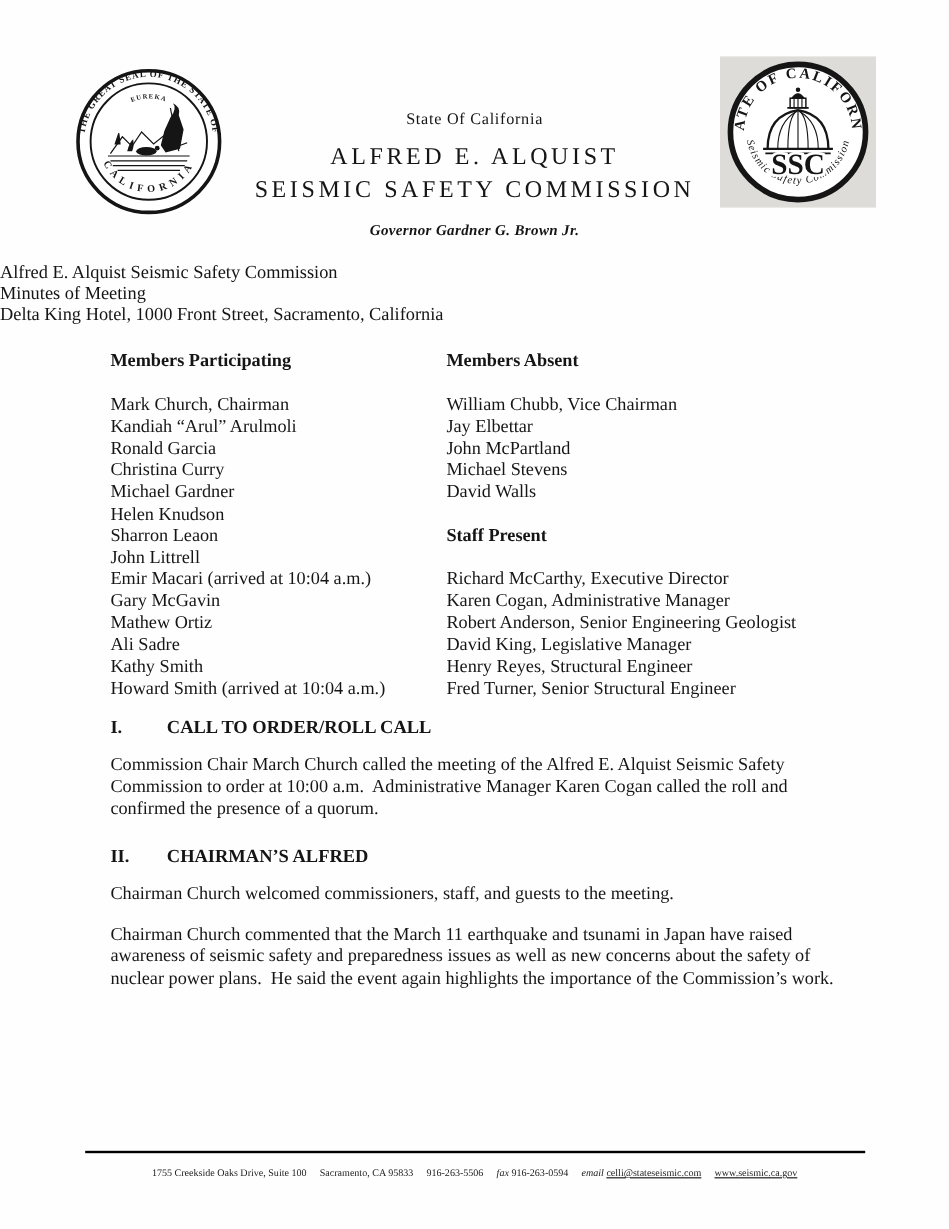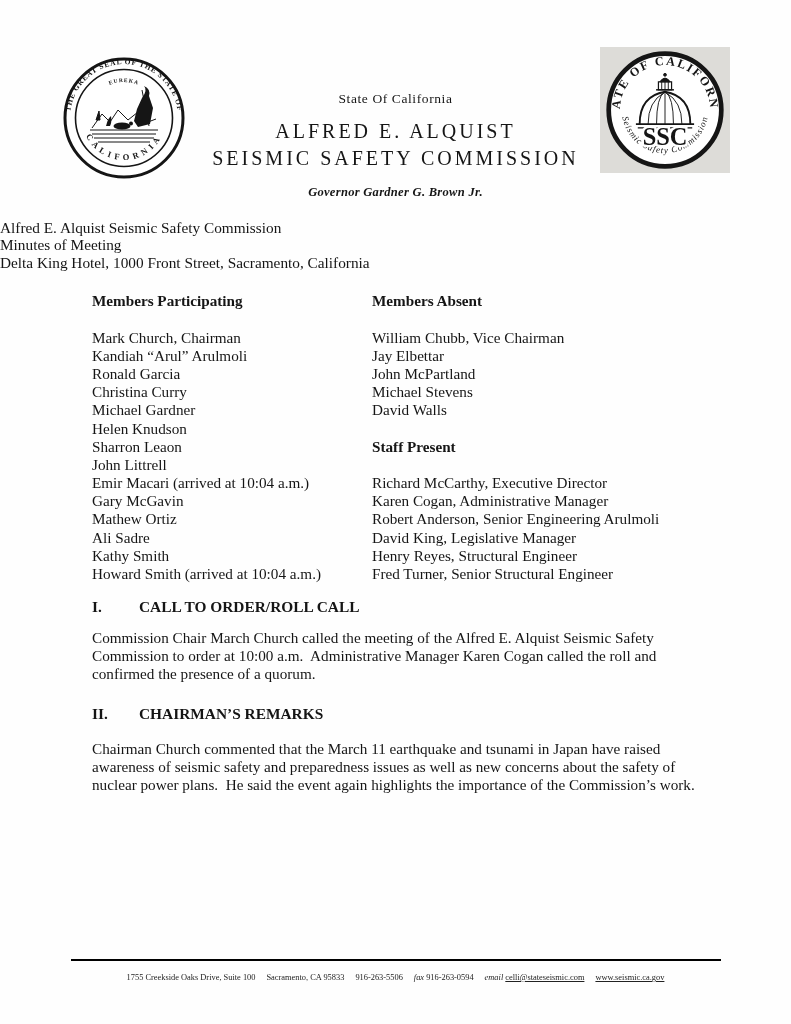--- a/index.html
+++ b/index.html
@@ -164,36 +164,37 @@
       <div class="att-row">William Chubb, Vice Chairman</div>
       <div class="att-row">Jay Elbettar</div>
       <div class="att-row">John McPartland</div>
       <div class="att-row">Michael Stevens</div>
       <div class="att-row">David Walls</div>
       <div class="att-row"></div>
       <div class="att-row att-heading">Staff Present</div>
       <div class="att-row"></div>
       <div class="att-row">Richard McCarthy, Executive Director</div>
       <div class="att-row">Karen Cogan, Administrative Manager</div>
-      <div class="att-row">Robert Anderson, Senior Engineering Arulmoli</div>
+      <div class="att-row">Robert Anderson, Senior Engineering Geologist</div>
       <div class="att-row">David King, Legislative Manager</div>
       <div class="att-row">Henry Reyes, Structural Engineer</div>
       <div class="att-row">Fred Turner, Senior Structural Engineer</div>
     </div>
   </div>
 
   <div class="section-heading first">
     <span class="section-numeral">I.</span>
     <span>CALL TO ORDER/ROLL CALL</span>
   </div>
   <div class="para mt">Commission Chair March Church called the meeting of the Alfred E. Alquist Seismic Safety Commission to order at 10:00 a.m.  Administrative Manager Karen Cogan called the roll and confirmed the presence of a quorum.</div>
 
   <div class="section-heading second">
     <span class="section-numeral">II.</span>
-    <span>CHAIRMAN’S REMARKS</span>
-  </div>
+    <span>CHAIRMAN’S ALFRED</span>
+  </div>
+  <div class="para mt">Chairman Church welcomed commissioners, staff, and guests to the meeting.</div>
   <div class="para mt2">Chairman Church commented that the March 11 earthquake and tsunami in Japan have raised awareness of seismic safety and preparedness issues as well as new concerns about the safety of nuclear power plans.  He said the event again highlights the importance of the Commission’s work.</div>
 
   <div class="footer">
     <span>1755 Creekside Oaks Drive, Suite 100</span><span class="f-gap">Sacramento, CA 95833</span><span class="f-gap">916-263-5506</span><span class="f-gap f-it">fax</span>&nbsp;<span>916-263-0594</span><span class="f-gap f-it">email</span>&nbsp;<span class="f-ul">celli@stateseismic.com</span><span class="f-gap f-ul">www.seismic.ca.gov</span>
   </div>
 
 </div>
 
 </body></html>

